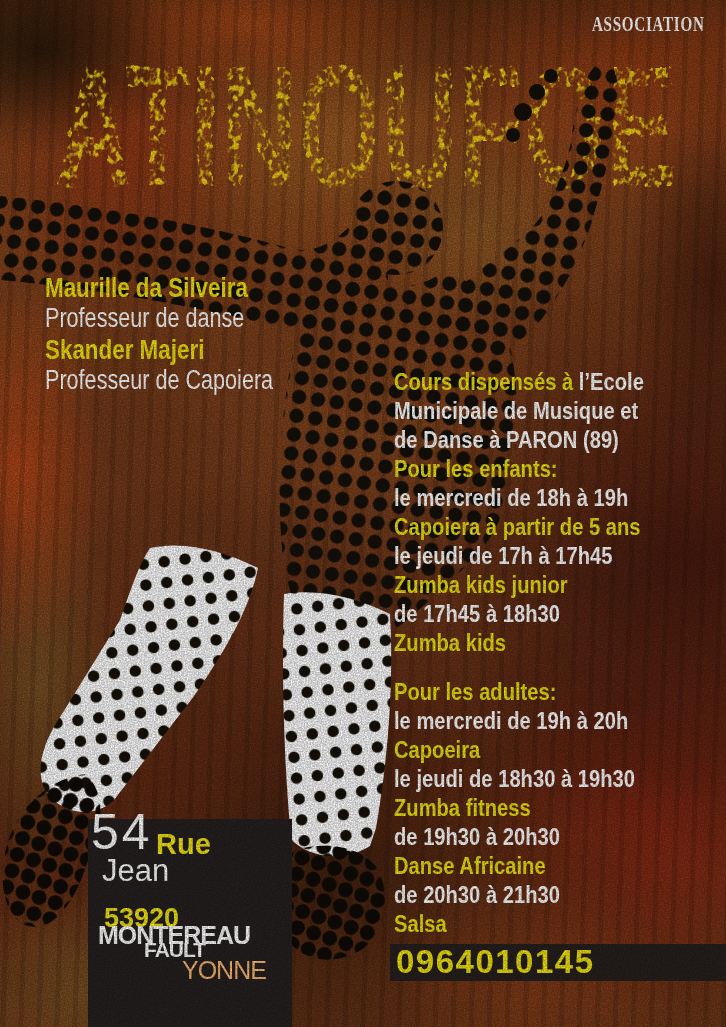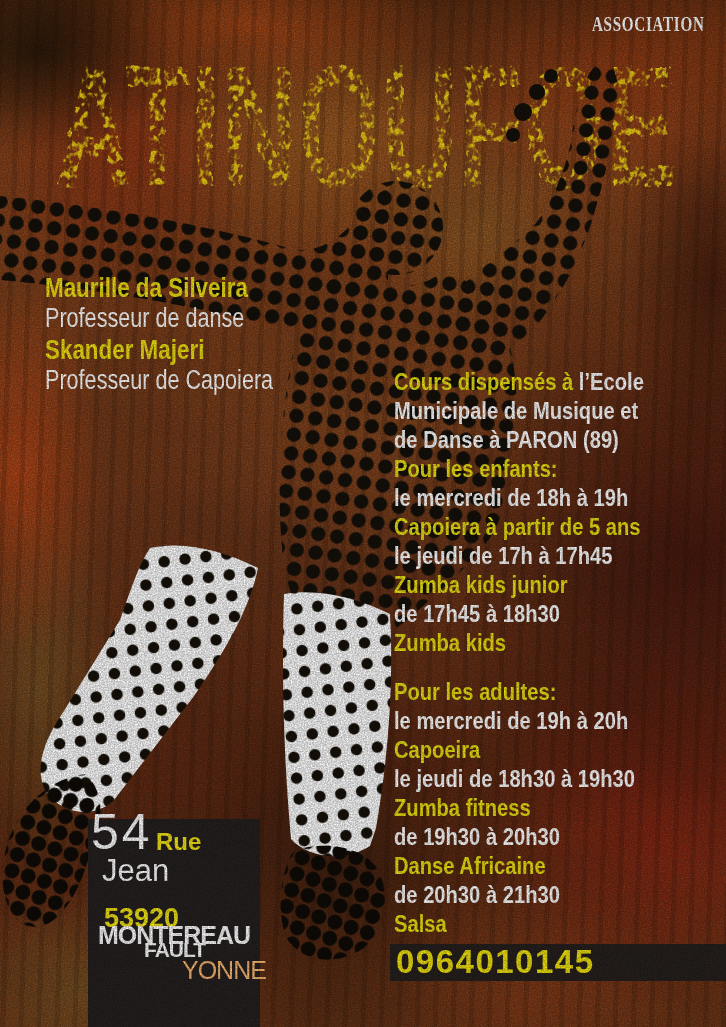--- a/index.html
+++ b/index.html
@@ -42,24 +42,24 @@
 
   .names{position:absolute;z-index:4;left:45px;top:272px;transform:scaleX(.8);transform-origin:left top;white-space:nowrap;}
   .names .nm{font-size:28px;font-weight:bold;color:#f0e312;line-height:31px;}
   .names .rl{font-size:27px;font-weight:normal;color:#ffffff;line-height:31px;}
 
   .sched{position:absolute;z-index:4;left:394px;transform:scaleX(.84);transform-origin:left top;white-space:nowrap;}
   .sched.s1{top:367px;} .sched.s2{top:677px;}
   .sched-line{font-size:24px;font-weight:bold;line-height:29px;}
   .seg-y{color:#ece412;} .seg-w{color:#ffffff;}
 
-  .addr{position:absolute;z-index:4;left:88px;top:819px;width:172px;height:208px;background:#262120;}
+  .addr{position:absolute;z-index:4;left:88px;top:819px;width:204px;height:208px;background:#262120;}
   .addr div{position:absolute;white-space:nowrap;}
   .a-num   {left:3px;  top:-16px;font-size:50px;font-weight:300;letter-spacing:3px;color:#ffffff;}
-  .a-rue   {left:68px; top:9px;  font-size:24px;font-weight:bold;color:#f6e814;}
+  .a-rue   {left:68px; top:9px;  font-size:29px;font-weight:bold;color:#f6e814;}
   .a-jean  {left:14px; top:34px; font-size:31px;font-weight:normal;color:#ffffff;}
   .a-jaures{left:63px; top:54px; font-size:33px;font-weight:bold;color:#ffffff;}
   .a-cp    {left:16px; top:84px; font-size:27px;font-weight:bold;color:#f6e814;}
   .a-city1 {left:10px; top:102px;font-size:25px;font-weight:bold;letter-spacing:-1px;color:#ffffff;}
   .a-city2 {left:56px; top:119px;font-size:21px;font-weight:bold;letter-spacing:-1px;color:#ffffff;}
   .a-city3 {left:94px; top:137px;font-size:25px;font-weight:normal;letter-spacing:-1px;color:#fdba74;}
 
   .phonebar{position:absolute;z-index:4;left:390px;top:944px;width:336px;height:37px;background:#27211e;}
   .phonebar span{display:inline-block;padding-left:6px;font-size:33px;font-weight:bold;
     letter-spacing:1.5px;line-height:36px;color:#f2e40f;}

